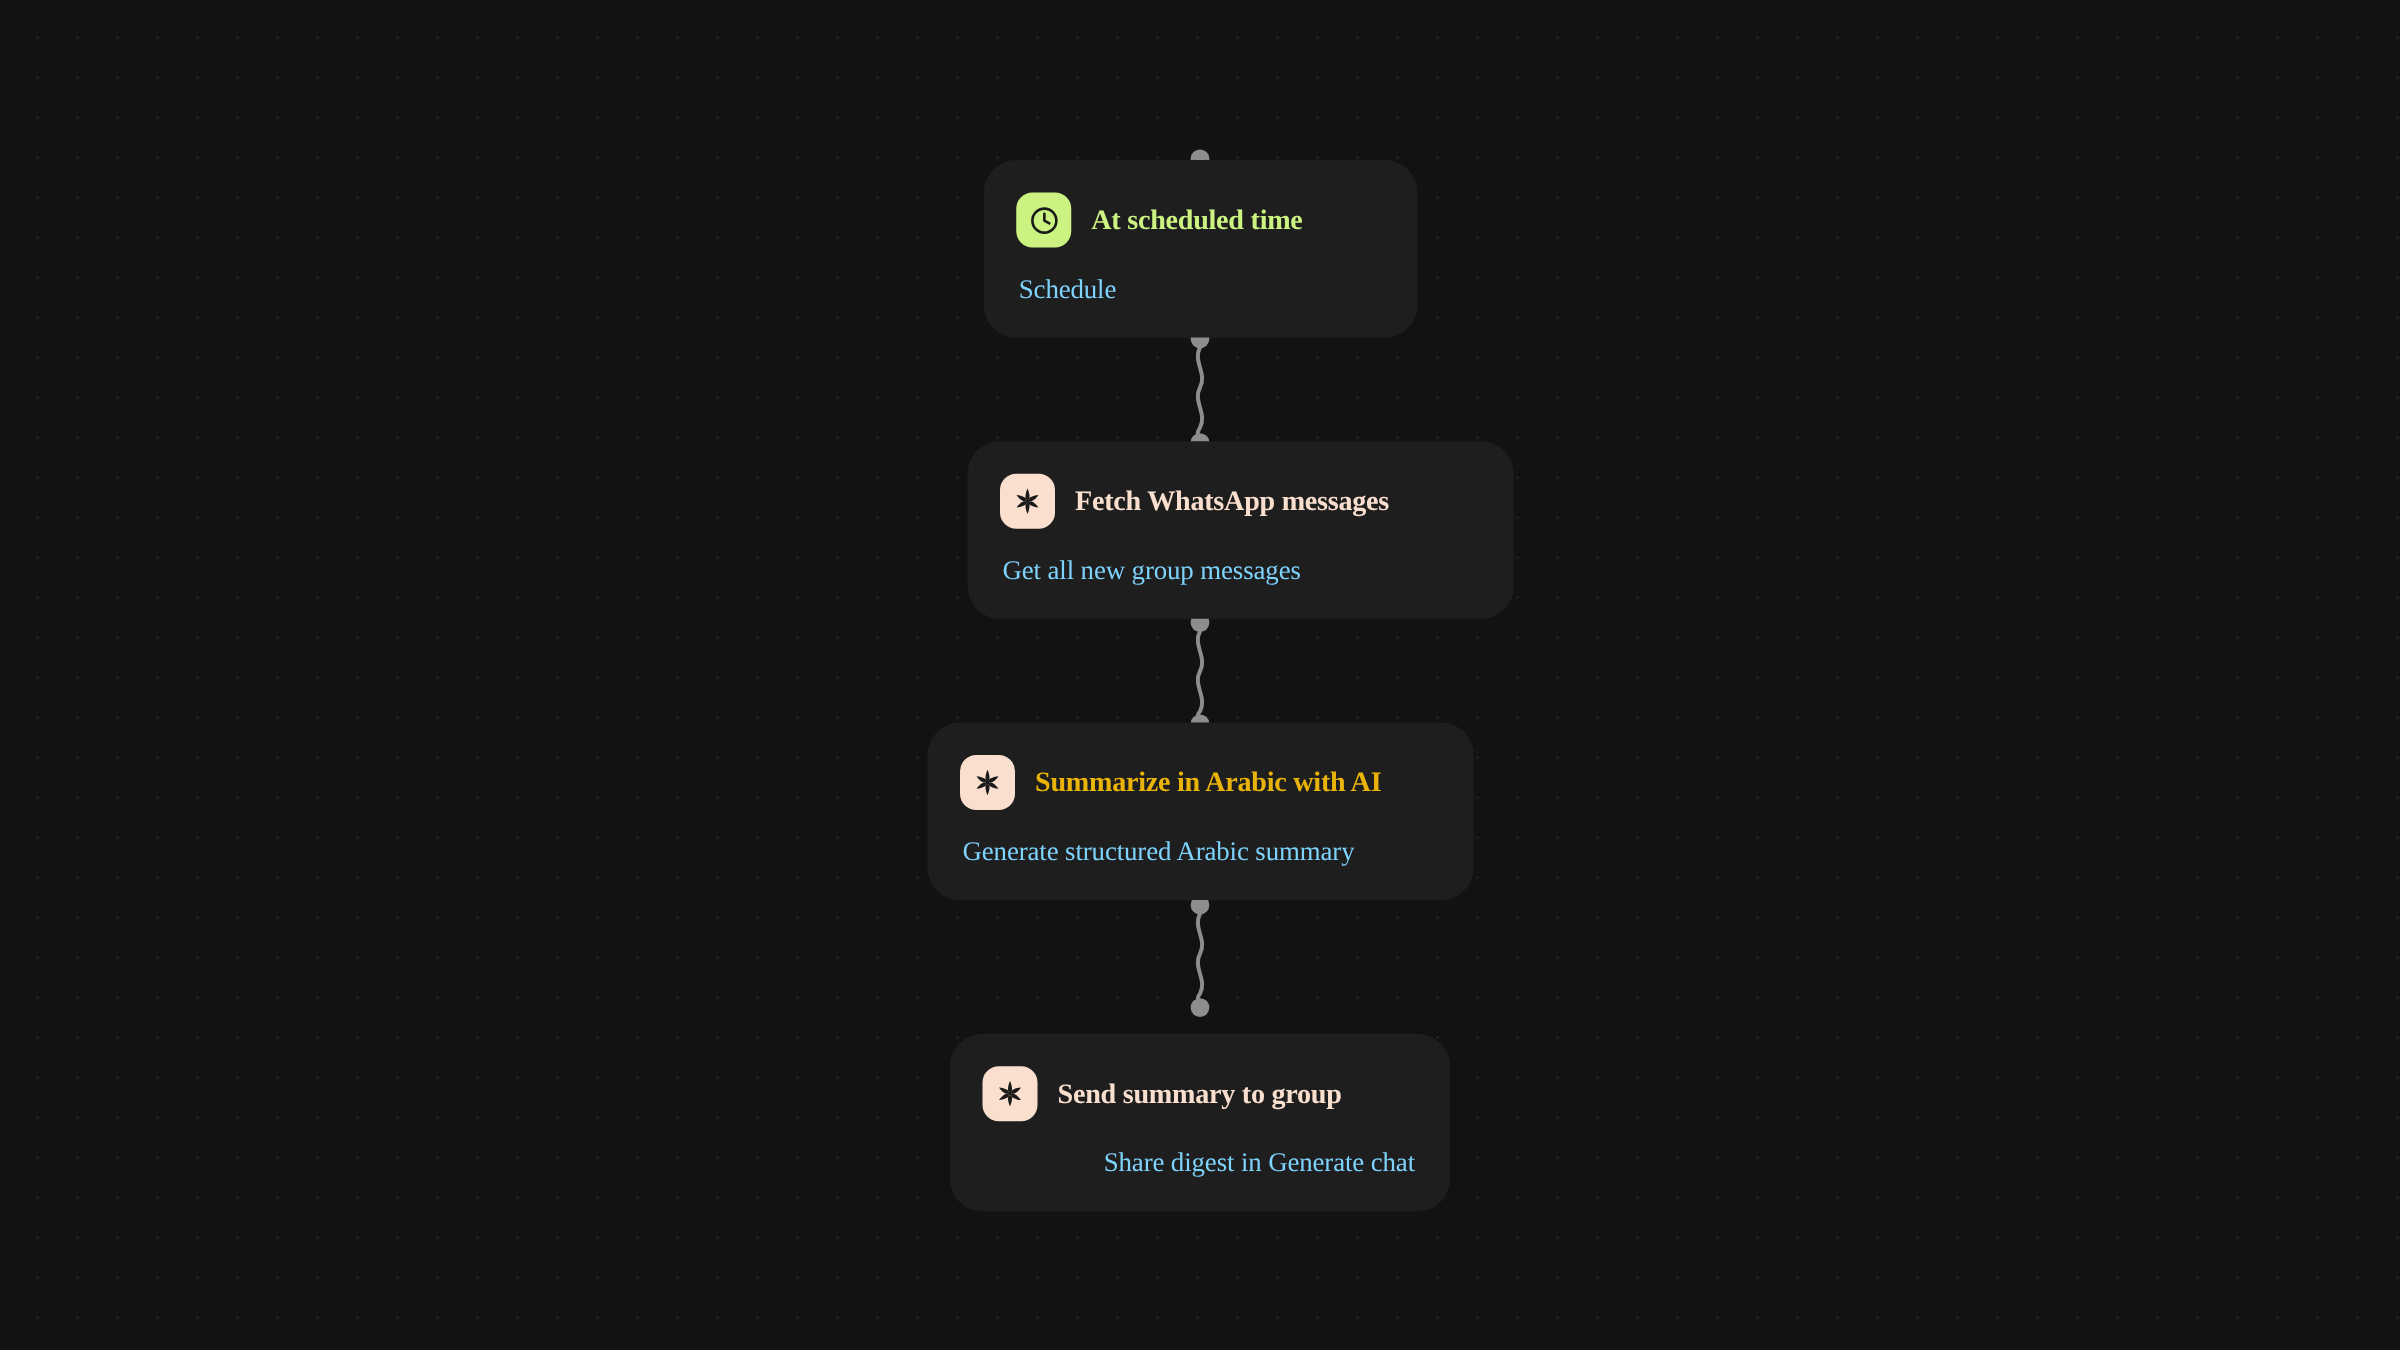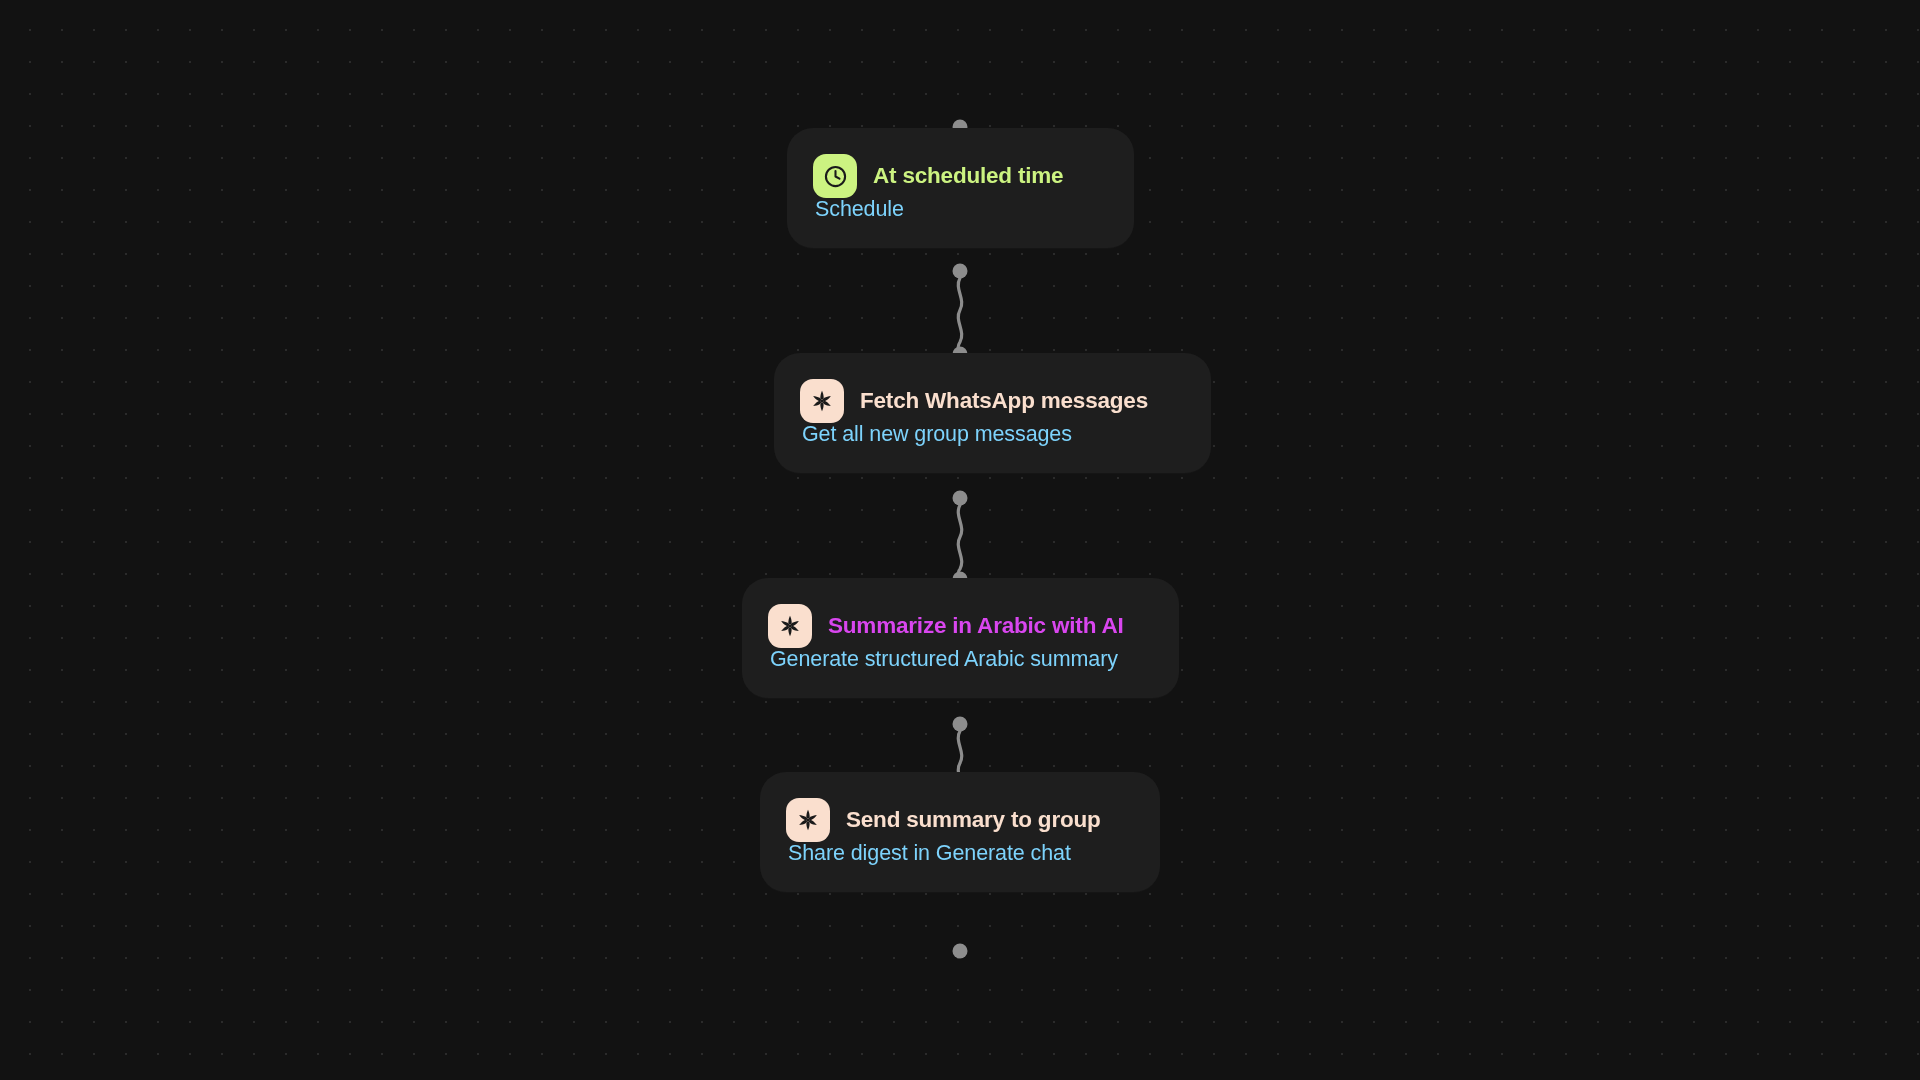--- a/index.html
+++ b/index.html
@@ -50,21 +50,23 @@
 
   
   .node {
     position:absolute;
     background:#1e1e1e;
     border-radius:26px;
     z-index:2;
     padding:26px 28px 26px 26px;
     display:flex;
     flex-direction:column;
+    gap:22px;
     box-shadow:0 1px 0 rgba(255,255,255,0.015);
+    font-family:Liberation Serif, serif;
   }
 
   .node-head {
     display:flex;
     align-items:center;
     gap:16px;
   }
 
   .node-icon {
     width:44px;
@@ -92,21 +94,21 @@
     letter-spacing:-0.1px;
     white-space:nowrap;
     line-height:1.1;
     padding-left:2px;
   }
 
   
   #node-0 { left:787px;  top:128px; width:347px; }
   #node-1 { left:774px;  top:353px; width:437px; }
   #node-2 { left:742px;  top:578px; width:437px; }
-  #node-3 { left:760px;  top:772px; width:400px; }
+  #node-3 { left:760px;  top:827px; width:400px;text-align:right; }
 </style>
 </head>
 <body>
 
 <div id="canvas">
 
   <svg class="connector-layer" viewBox="0 0 1920 1080" width="1920" height="1080">
 
     <circle class="port-dot" cx="960" cy="127" r="7.5"></circle>
 
@@ -176,21 +178,21 @@
               <path d="M0,-1.1 C0.85,-1.1 1.5,-2.0 1.5,-3.4 C1.5,-5.2 0.95,-7.4 0,-9.4 C-0.95,-7.4 -1.5,-5.2 -1.5,-3.4 C-1.5,-2.0 -0.85,-1.1 0,-1.1 Z" transform="rotate(60)"></path>
               <path d="M0,-1.1 C0.85,-1.1 1.5,-2.0 1.5,-3.4 C1.5,-5.2 0.95,-7.4 0,-9.4 C-0.95,-7.4 -1.5,-5.2 -1.5,-3.4 C-1.5,-2.0 -0.85,-1.1 0,-1.1 Z" transform="rotate(120)"></path>
               <path d="M0,-1.1 C0.85,-1.1 1.5,-2.0 1.5,-3.4 C1.5,-5.2 0.95,-7.4 0,-9.4 C-0.95,-7.4 -1.5,-5.2 -1.5,-3.4 C-1.5,-2.0 -0.85,-1.1 0,-1.1 Z" transform="rotate(180)"></path>
               <path d="M0,-1.1 C0.85,-1.1 1.5,-2.0 1.5,-3.4 C1.5,-5.2 0.95,-7.4 0,-9.4 C-0.95,-7.4 -1.5,-5.2 -1.5,-3.4 C-1.5,-2.0 -0.85,-1.1 0,-1.1 Z" transform="rotate(240)"></path>
               <path d="M0,-1.1 C0.85,-1.1 1.5,-2.0 1.5,-3.4 C1.5,-5.2 0.95,-7.4 0,-9.4 C-0.95,-7.4 -1.5,-5.2 -1.5,-3.4 C-1.5,-2.0 -0.85,-1.1 0,-1.1 Z" transform="rotate(300)"></path>
               <circle cx="0" cy="0" r="1.45"></circle>
             </g>
           </g>
         </svg>
       </span>
-      <span class="node-title" style="color:#d946ef">Summarize in Arabic with AI</span>
+      <span class="node-title" style="color:#eab308">Summarize in Arabic with AI</span>
     </div>
     <div class="node-subtitle">Generate structured Arabic summary</div>
   </div>
 
   <div class="node" id="node-3">
     <div class="node-head">
       <span class="node-icon" style="background:#fadfce">
         <svg width="26" height="26" viewBox="0 0 24 24">
           <g fill="#1a1a1a">
             <g transform="translate(12,12)">

